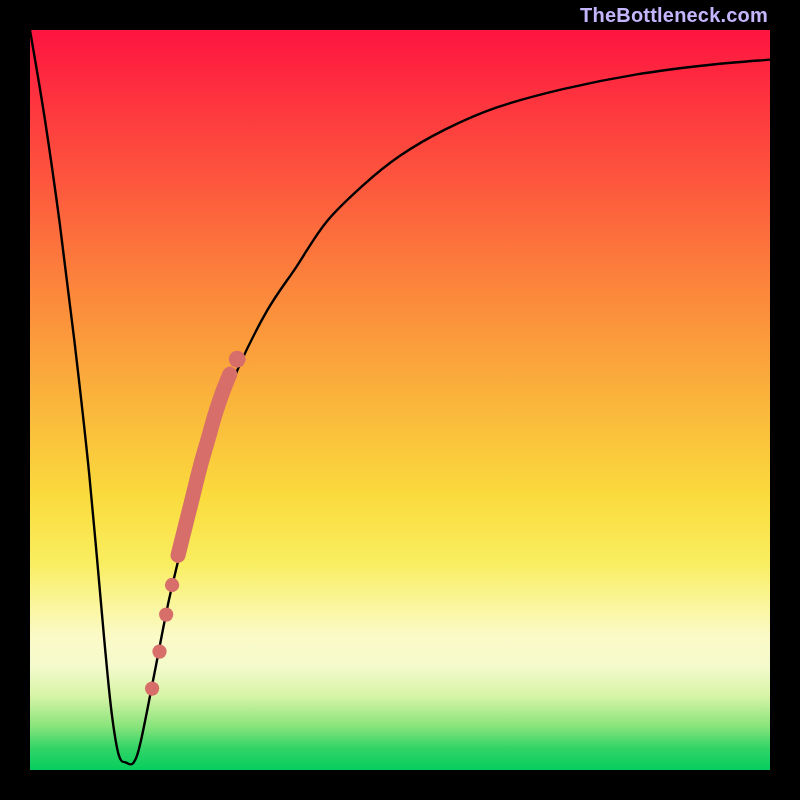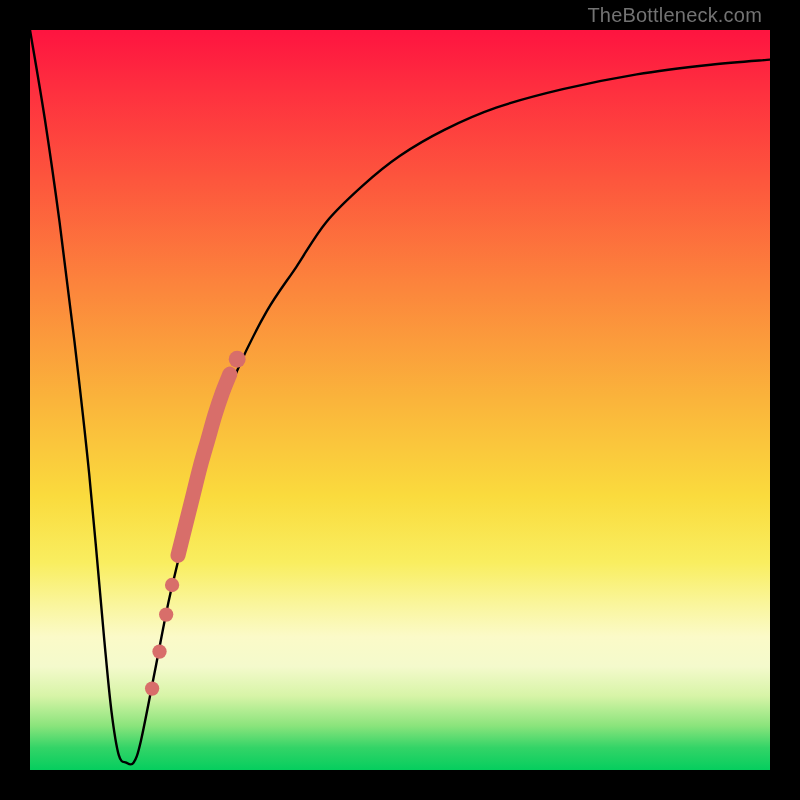--- a/index.html
+++ b/index.html
@@ -40,24 +40,24 @@
       #f4facc 86%,
       #d7f4a7 90%,
       #8be47c 94%,
       #33d467 97%,
       #05ce5e 100%
     );
   }
   .watermark {
     position: absolute;
     top: 4px;
-    right: 38px;
-    color: #737373;
+    right: 32px;
+    color: #c4b5fd;
     font-size: 20px;
-    font-weight: 400;
+    font-weight: 700;
     letter-spacing: 0.2px;
   }
   svg.curve {
     position: absolute;
     top: 0;
     left: 0;
     width: 740px;
     height: 740px;
   }
 </style>

